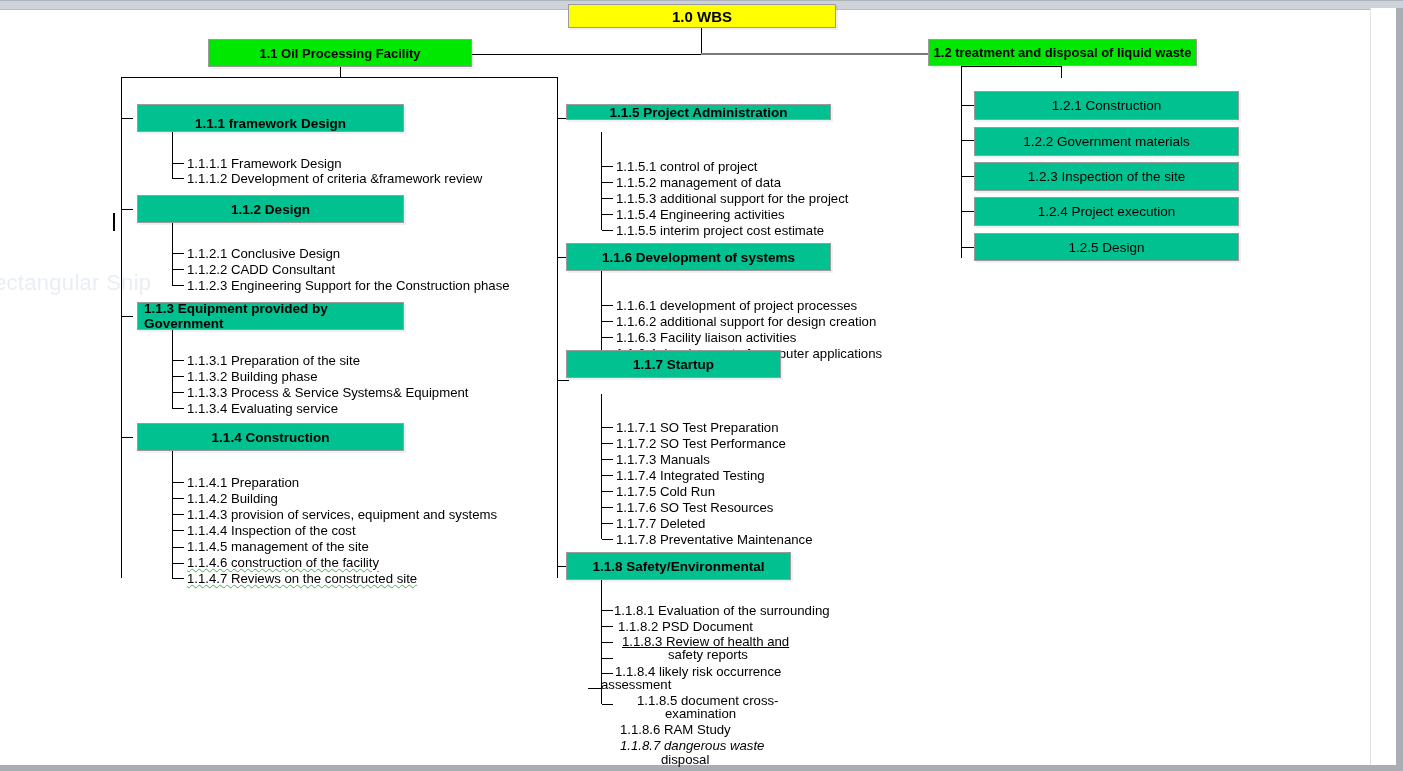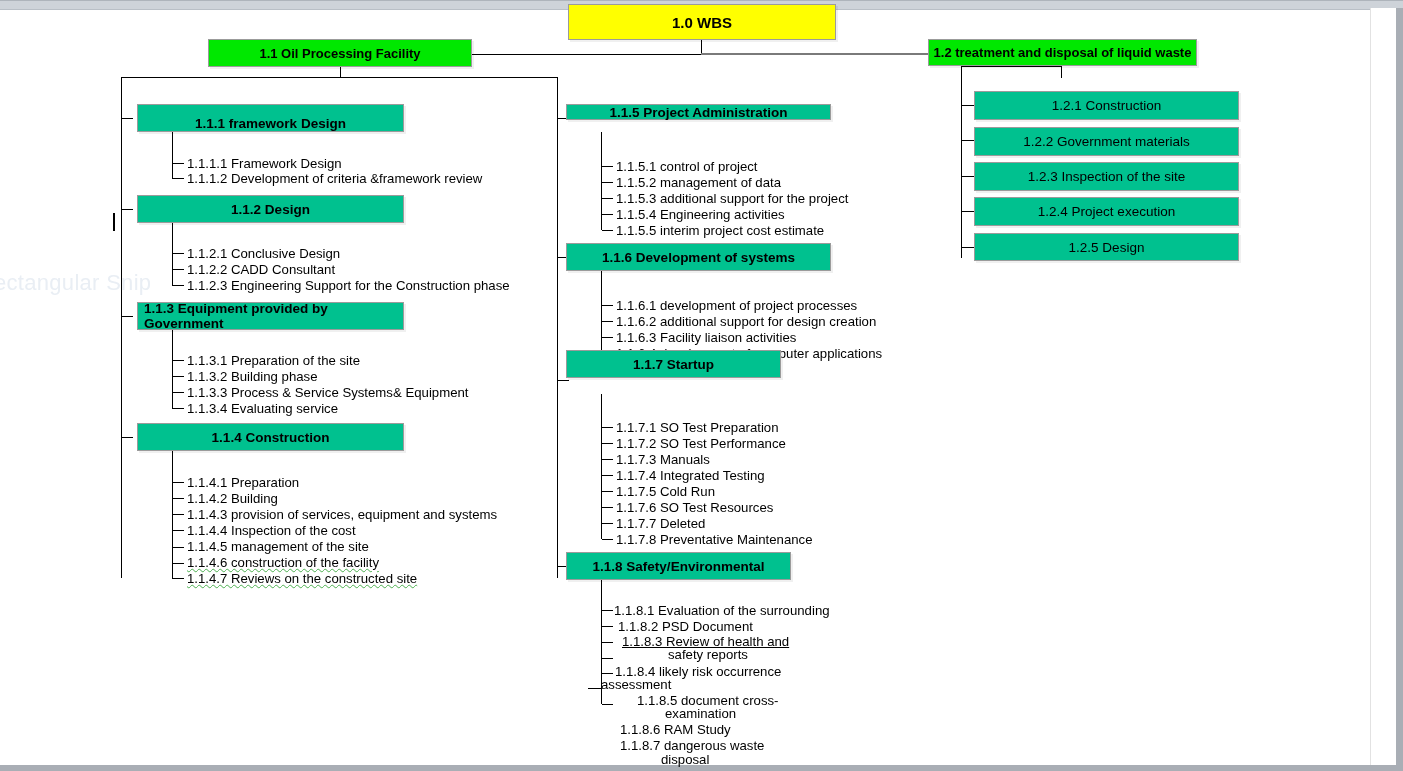--- a/index.html
+++ b/index.html
@@ -156,21 +156,21 @@
 
   <div class="ln-v" style="left:1061px; top:66px; height:12px;"></div>
   <div class="ln-v" style="left:961px; top:66px; height:192px;"></div>
   <div class="ln-h" style="left:961px; top:66px; width:101px;"></div>
   <div class="stub" style="left:962px; top:105px; width:14px;"></div>
   <div class="stub" style="left:962px; top:140px; width:14px;"></div>
   <div class="stub" style="left:962px; top:176px; width:14px;"></div>
   <div class="stub" style="left:962px; top:211px; width:14px;"></div>
   <div class="stub" style="left:962px; top:247px; width:14px;"></div>
 
-  <div class="box root" style="left:568px; top:4px; width:268px; height:36px;">
+  <div class="box root" style="left:568px; top:4px; width:268px; height:24px;">
     <span>1.0 WBS</span>
   </div>
 
   <div class="box lvl1" style="left:208px; top:39px; width:264px; height:28px;">
     <span>1.1 Oil Processing Facility</span>
   </div>
 
   <div class="box lvl1" style="left:928px; top:39px; width:269px; height:27px;">
     <span>1.2 treatment and disposal of liquid waste</span>
   </div>
@@ -291,21 +291,21 @@
 
   <div class="leaf" style="left:614px; top:603px;">1.1.8.1 Evaluation of the surrounding</div>
   <div class="leaf" style="left:618px; top:619px;">1.1.8.2 PSD Document</div>
   <div class="leaf" style="left:622px; top:634px;text-decoration:underline;">1.1.8.3 Review of health and</div>
   <div class="leaf" style="left:668px; top:647px;">safety reports</div>
   <div class="leaf" style="left:615px; top:664px;">1.1.8.4 likely risk occurrence</div>
   <div class="leaf" style="left:601px; top:677px;">assessment</div>
   <div class="leaf" style="left:637px; top:693px;">1.1.8.5 document cross-</div>
   <div class="leaf" style="left:665px; top:706px;">examination</div>
   <div class="leaf" style="left:620px; top:722px;">1.1.8.6 RAM Study</div>
-  <div class="leaf" style="left:620px; top:738px;">1.1.8.7 dangerous waste</div>
+  <div class="leaf" style="left:620px; top:738px;font-style:italic;">1.1.8.7 dangerous waste</div>
   <div class="leaf" style="left:661px; top:752px;">disposal</div>
 
   <div class="box lvl2 plain" style="left:974px; top:91px; width:265px; height:29px;">
     <span>1.2.1 Construction</span>
   </div>
   <div class="box lvl2 plain" style="left:974px; top:127px; width:265px; height:29px;">
     <span>1.2.2 Government materials</span>
   </div>
   <div class="box lvl2 plain" style="left:974px; top:162px; width:265px; height:29px;">
     <span>1.2.3 Inspection of the site</span>

